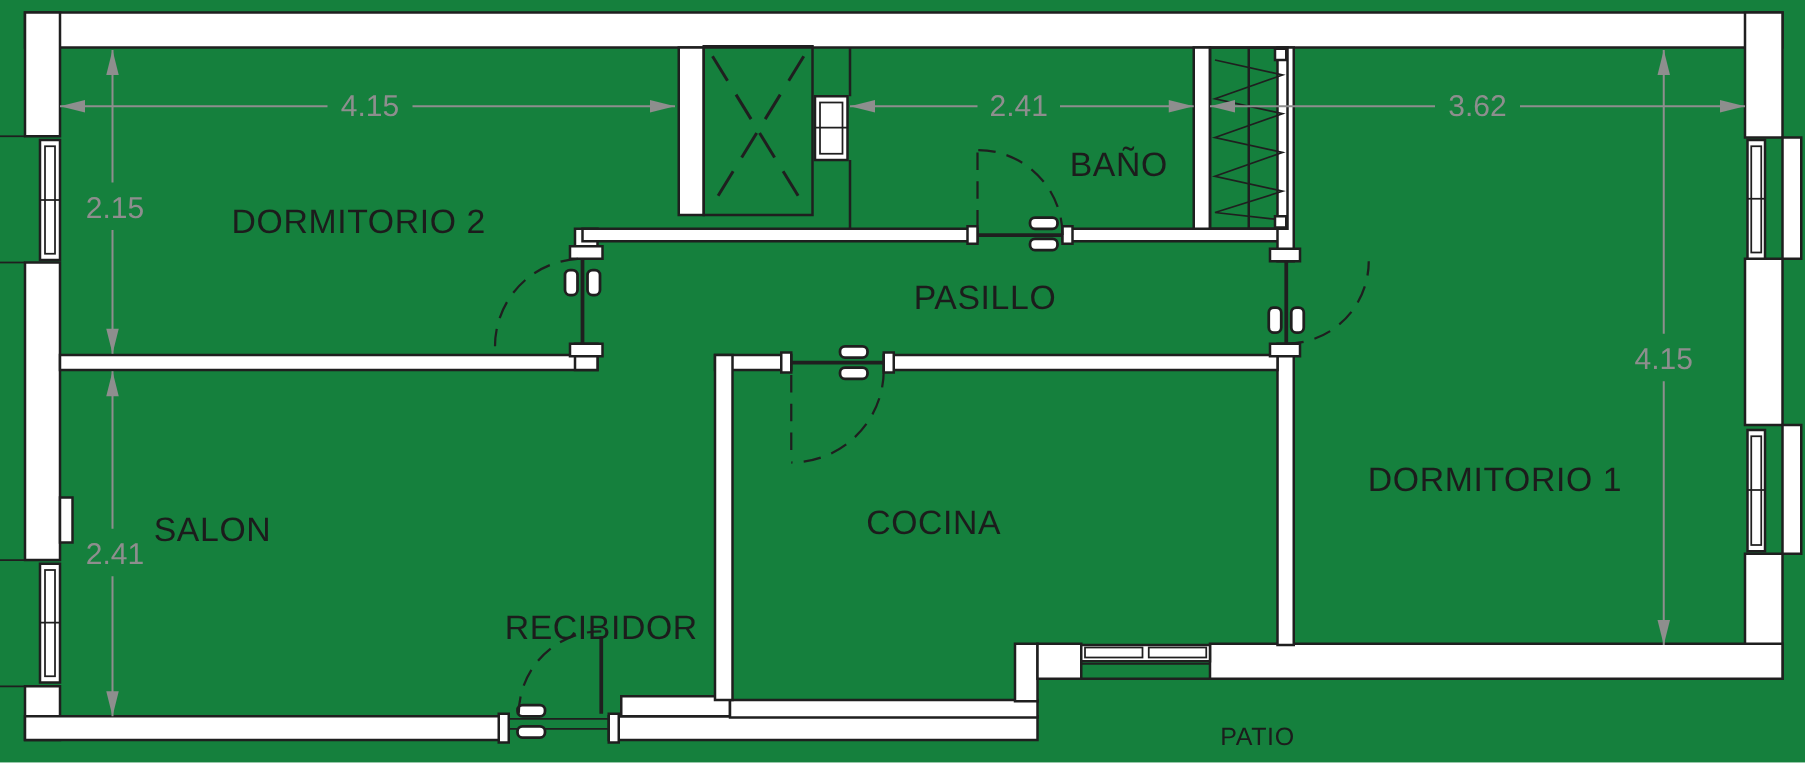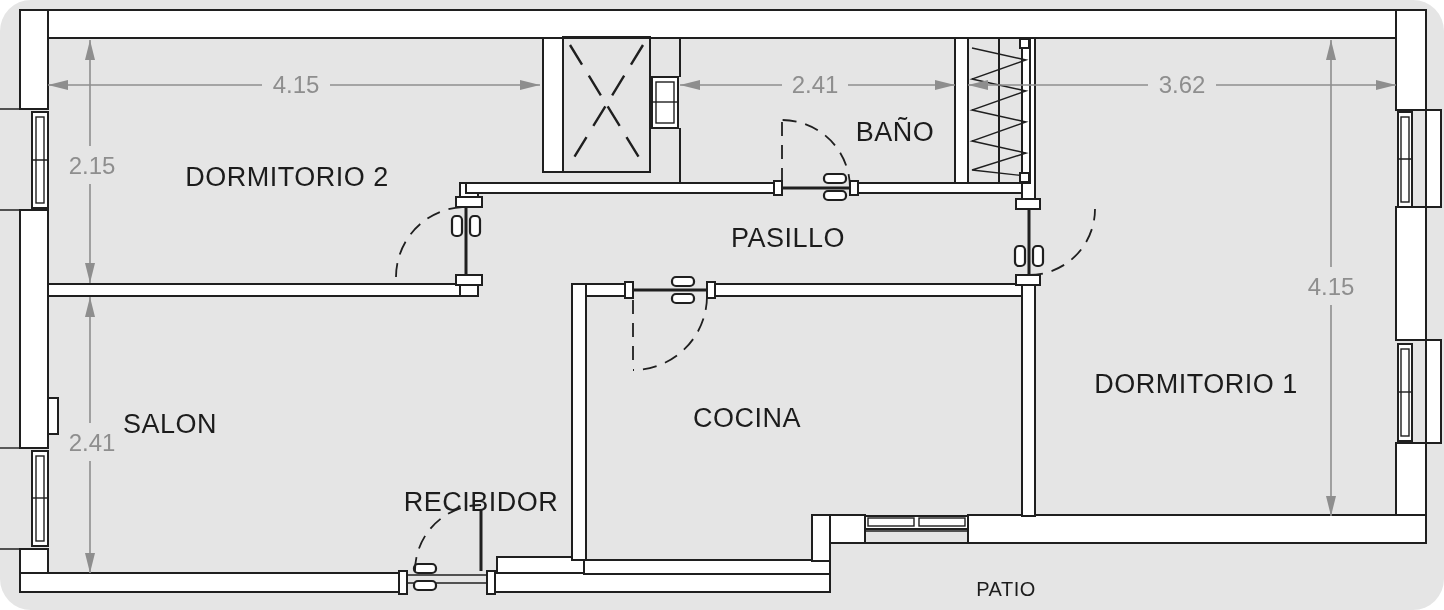--- a/index.html
+++ b/index.html
@@ -1,22 +1,21 @@
 <!DOCTYPE html>
 <html><head>
 <meta charset="utf-8">
 <style>
   html, body { margin: 0; padding: 0; background: #ffffff; }
   #stage {
     position: relative;
     width: 1444px; height: 610px;
-    background: #e5e5e5;
+    background: #15803d;
     font-family: "Liberation Sans", sans-serif;
     overflow: hidden;
-    border-radius: 31px;
   }
   svg { position: absolute; left: 0; top: 0; }
   .wall { fill: #ffffff; stroke: #1f1f1f; stroke-width: 2; }
   .line { stroke: #1f1f1f; stroke-width: 2; fill: none; }
   .thin { stroke: #1f1f1f; stroke-width: 1.4; fill: none; }
   .leaf { stroke: #1f1f1f; stroke-width: 3; fill: none; }
   .swing { stroke: #1f1f1f; stroke-width: 1.8; fill: none; stroke-dasharray: 14 9; }
   .shaftx { stroke: #1f1f1f; stroke-width: 2.4; fill: none; stroke-dasharray: 23 13; }
   .handle { fill: #ffffff; stroke: #1f1f1f; stroke-width: 2.2; }
   .frame { fill: #ffffff; stroke: #1f1f1f; stroke-width: 2; }

